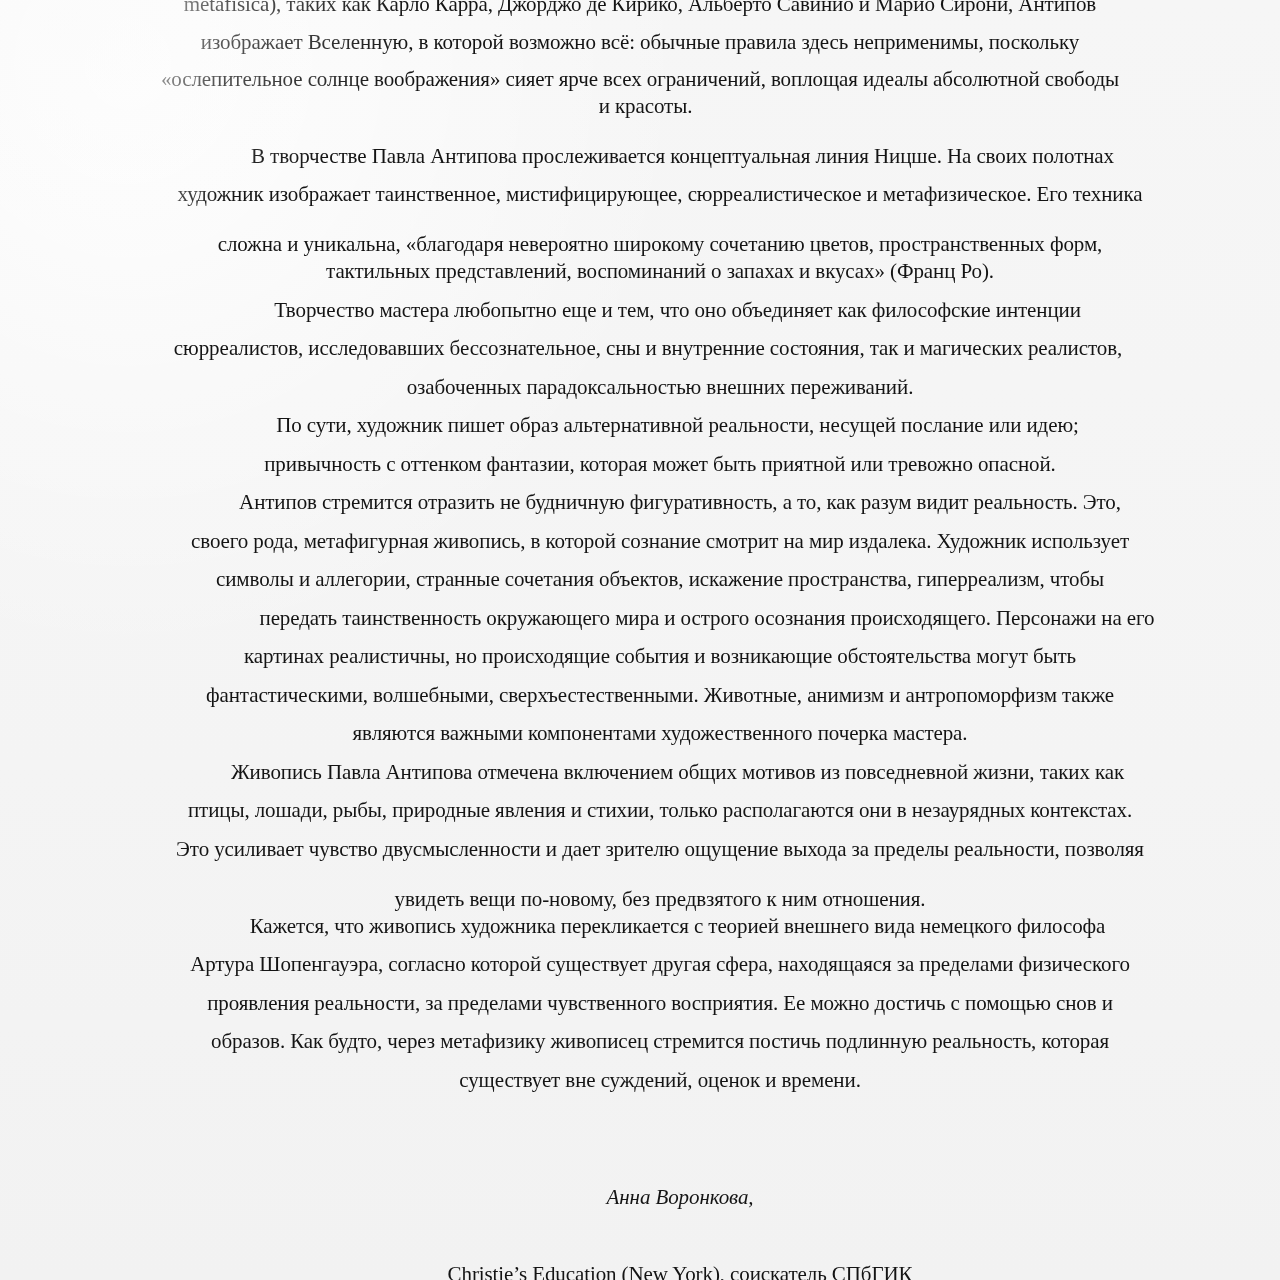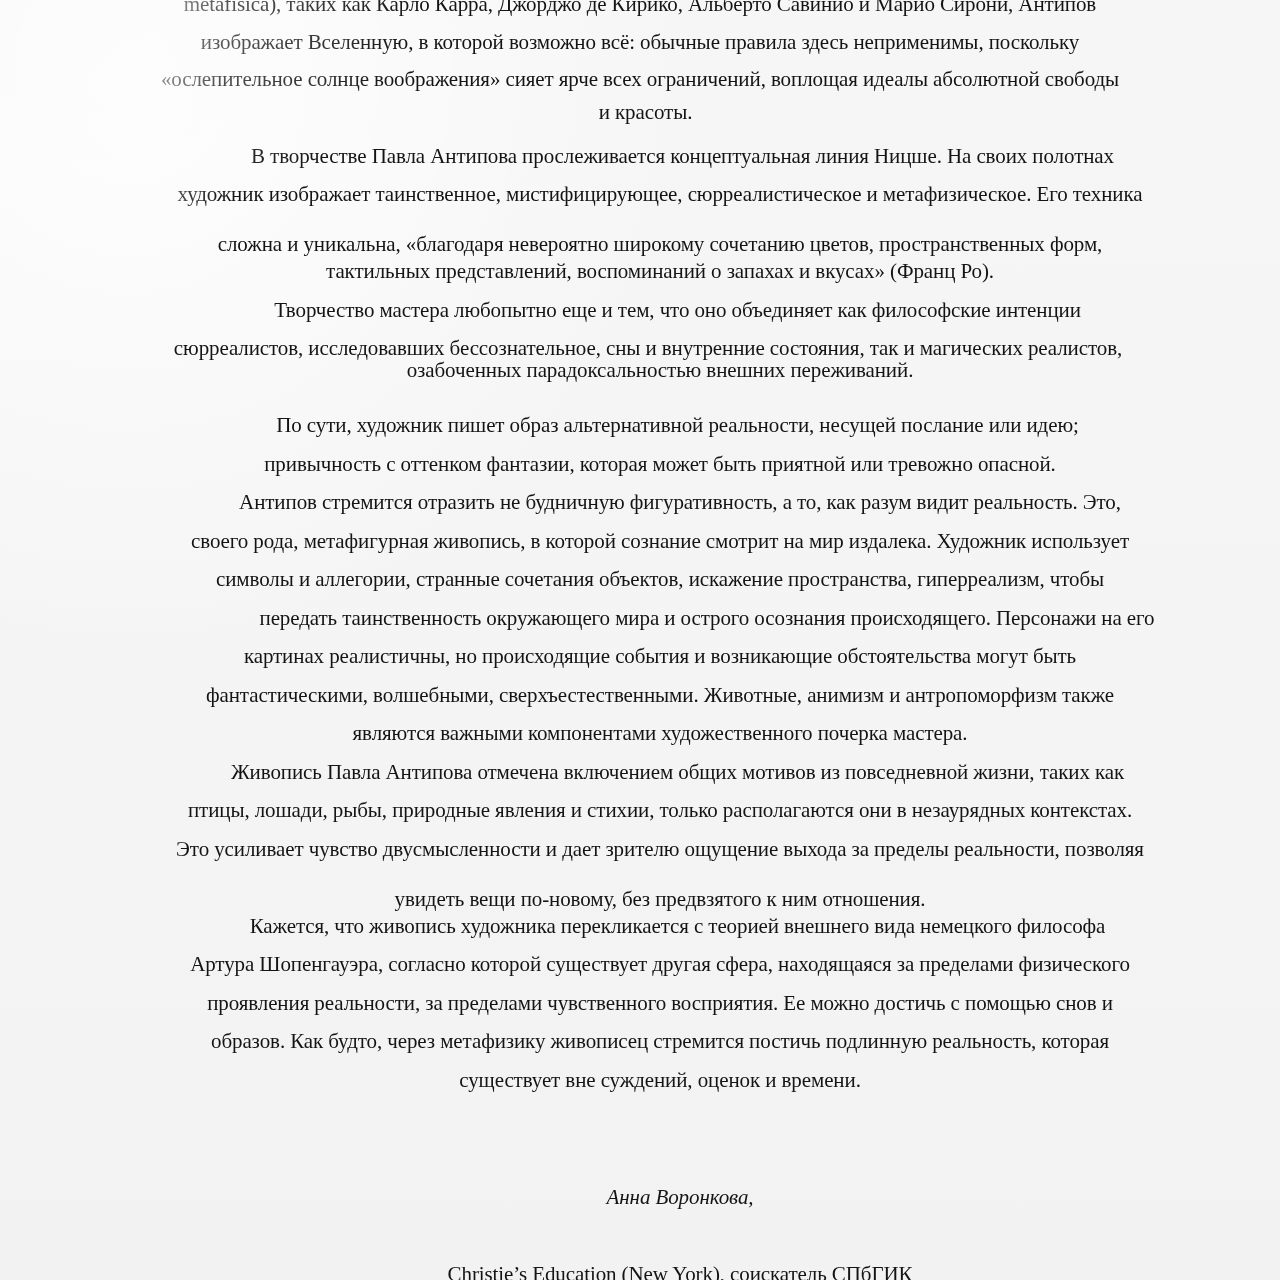--- a/index.html
+++ b/index.html
@@ -57,28 +57,28 @@
     }
   </style>
 </head>
 <body>
 
 <div class="page">
   <div id="lines">
       <div class="line fade-left" style="top: -8px; padding-left: 0px; box-sizing: border-box;"><span>metafisica), таких как Карло Карра, Джорджо де Кирико, Альберто Савинио и Марио Сирони, Антипов</span></div>
       <div class="line fade-left" style="top: 30px; padding-left: 0px; box-sizing: border-box;"><span>изображает Вселенную, в которой возможно всё: обычные правила здесь неприменимы, поскольку</span></div>
       <div class="line fade-left" style="top: 67px; padding-left: 0px; box-sizing: border-box;"><span>«ослепительное солнце воображения» сияет ярче всех ограничений, воплощая идеалы абсолютной свободы</span></div>
-      <div class="line" style="top: 100px; padding-left: 11px; box-sizing: border-box; font-family: Liberation Serif, serif;"><span>и красоты.</span></div>
+      <div class="line" style="top: 94px; padding-left: 11px; box-sizing: border-box; font-family: Liberation Serif, serif;"><span>и красоты.</span></div>
       <div class="line" style="top: 144px; padding-left: 85px; box-sizing: border-box;"><span>В творчестве Павла Антипова прослеживается концептуальная линия Ницше. На своих полотнах</span></div>
       <div class="line fade-left" style="top: 182px; padding-left: 40px; box-sizing: border-box;"><span>художник изображает таинственное, мистифицирующее, сюрреалистическое и метафизическое. Его техника</span></div>
       <div class="line" style="top: 232px; padding-left: 40px; box-sizing: border-box;"><span>сложна и уникальна, «благодаря невероятно широкому сочетанию цветов, пространственных форм,</span></div>
       <div class="line" style="top: 259px; padding-left: 40px; box-sizing: border-box;"><span>тактильных представлений, воспоминаний о запахах и вкусах» (Франц Ро).</span></div>
       <div class="line" style="top: 298px; padding-left: 75px; box-sizing: border-box;"><span>Творчество мастера любопытно еще и тем, что оно объединяет как философские интенции</span></div>
       <div class="line" style="top: 336px; padding-left: 16px; box-sizing: border-box;"><span>сюрреалистов, исследовавших бессознательное, сны и внутренние состояния, так и магических реалистов,</span></div>
-      <div class="line" style="top: 358px; padding-left: 40px; box-sizing: border-box;"><span>озабоченных парадоксальностью внешних переживаний.</span></div>
+      <div class="line" style="top: 375px; padding-left: 40px; box-sizing: border-box;"><span>озабоченных парадоксальностью внешних переживаний.</span></div>
       <div class="line" style="top: 413px; padding-left: 75px; box-sizing: border-box;"><span>По сути, художник пишет образ альтернативной реальности, несущей послание или идею;</span></div>
       <div class="line" style="top: 452px; padding-left: 40px; box-sizing: border-box;"><span>привычность с оттенком фантазии, которая может быть приятной или тревожно опасной.</span></div>
       <div class="line" style="top: 490px; padding-left: 80px; box-sizing: border-box;"><span>Антипов стремится отразить не будничную фигуративность, а то, как разум видит реальность. Это,</span></div>
       <div class="line" style="top: 529px; padding-left: 40px; box-sizing: border-box;"><span>своего рода, метафигурная живопись, в которой сознание смотрит на мир издалека. Художник использует</span></div>
       <div class="line" style="top: 567px; padding-left: 40px; box-sizing: border-box;"><span>символы и аллегории, странные сочетания объектов, искажение пространства, гиперреализм, чтобы</span></div>
       <div class="line" style="top: 606px; padding-left: 40px; box-sizing: border-box; margin-left: 47px;"><span>передать таинственность окружающего мира и острого осознания происходящего. Персонажи на его</span></div>
       <div class="line" style="top: 644px; padding-left: 40px; box-sizing: border-box;"><span>картинах реалистичны, но происходящие события и возникающие обстоятельства могут быть</span></div>
       <div class="line" style="top: 683px; padding-left: 40px; box-sizing: border-box;"><span>фантастическими, волшебными, сверхъестественными. Животные, анимизм и антропоморфизм также</span></div>
       <div class="line" style="top: 721px; padding-left: 40px; box-sizing: border-box;"><span>являются важными компонентами художественного почерка мастера.</span></div>
       <div class="line" style="top: 760px; padding-left: 75px; box-sizing: border-box;"><span>Живопись Павла Антипова отмечена включением общих мотивов из повседневной жизни, таких как</span></div>

